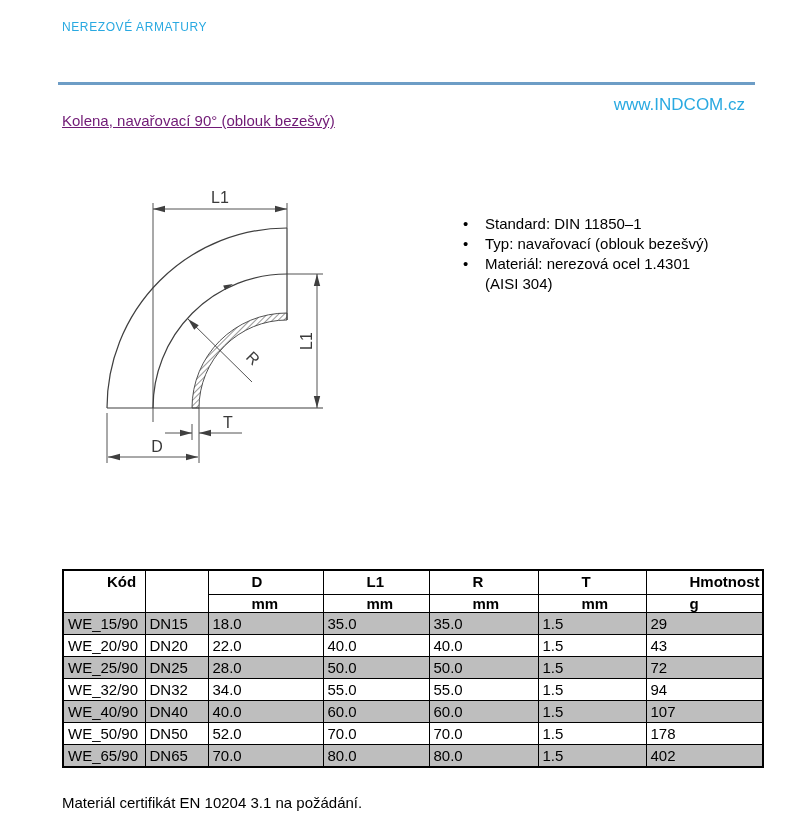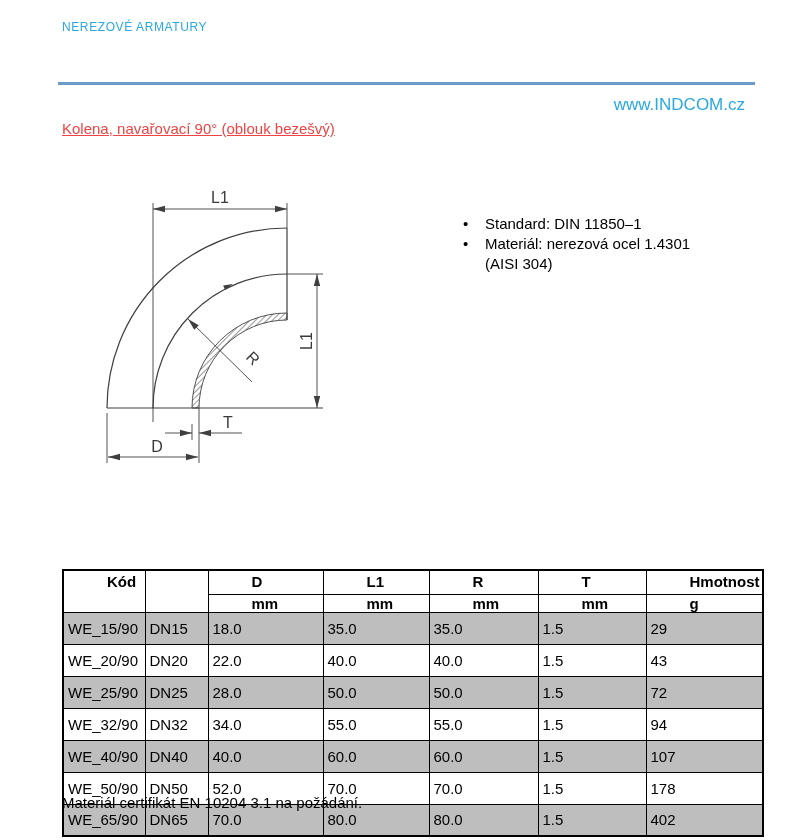--- a/index.html
+++ b/index.html
@@ -10,42 +10,42 @@
   .brand {
     position:absolute; left:62px; top:17px; font-size:12px; line-height:20px;
     letter-spacing:0.6px; color:#29A9E1;
   }
   .website {
     position:absolute; right:57px; top:52px; font-size:17px; line-height:20px;
     color:#29A9E1; text-decoration:none;margin-top:43px;
   }
   .rule { position:absolute; left:58px; top:82px; width:697px; height:3px; background:#6D9DC6; }
   .doc-title {
-    position:absolute; left:62px; top:120px; font-size:15px; color:#ef4444;
+    position:absolute; left:62px; top:112px; font-size:15px; color:#701a75;
     text-decoration:underline;
   }
   .specs { position:absolute; left:458px; top:186px; width:305px; font-size:15px;margin-top:28px; }
   .spec-item { display:flex; line-height:20px; }
   .spec-item::before { content:"\2022"; flex:0 0 27px; padding-left:5px; box-sizing:border-box; }
   .spec-text { white-space:pre-line; }
   .drawing { position:absolute; left:60px; top:170px; }
   .dimtext { font-size:16px; fill:#3a3a3a; font-family:"Liberation Sans", sans-serif; }
   .data-table {
     position:absolute; left:62px; top:569px; border-collapse:collapse;
     table-layout:fixed; border:2px solid #000;
   }
   .data-table th, .data-table td {
     border:1px solid #000; font-size:15px; padding:0 2px 0 4px; text-align:left;
     overflow:hidden; white-space:nowrap;
   }
   .data-table th { font-weight:bold; vertical-align:top; line-height:22px;padding-left:43px; }
   .data-table thead tr.h1 { height:24px; }
   .data-table thead tr.h2 { height:17px; }
   .data-table thead tr.h2 th { line-height:17px;margin-left:9px; }
-  .data-table tbody tr { height:32px; }
+  .data-table tbody tr { height:22px; }
   .data-table tbody td { line-height:21px; }
   .data-table tbody tr:nth-child(odd) { background:#BEBEBE; }
   .footer-note { position:absolute; left:62px; top:794px; font-size:15px; }
 </style>
 </head>
 <body>
 
 <div class="brand">NEREZOVÉ ARMATURY</div>
 <a class="website" href="#">www.INDCOM.cz</a>
 <div class="rule"></div>
@@ -100,20 +100,23 @@
   <text class="dimtext" x="160" y="33" text-anchor="middle">L1</text>
   <text class="dimtext" transform="translate(252,171) rotate(-90)" text-anchor="middle">L1</text>
   <text class="dimtext" transform="translate(189,192) rotate(45)" text-anchor="middle">R</text>
   <text class="dimtext" x="168" y="258" text-anchor="middle">T</text>
   <text class="dimtext" x="97" y="282" text-anchor="middle">D</text>
 </svg>
 
 <div class="specs">
   <div class="spec-item">
     <span class="spec-text">Standard: DIN 11850–1</span>
+  </div>
+  <div class="spec-item">
+    <span class="spec-text">Typ: navařovací (oblouk bezešvý)</span>
   </div>
   <div class="spec-item">
     <span class="spec-text">Materiál: nerezová ocel 1.4301
 (AISI 304)</span>
   </div>
 </div>
 
 <table class="data-table">
   <colgroup>
     <col style="width:82px">

